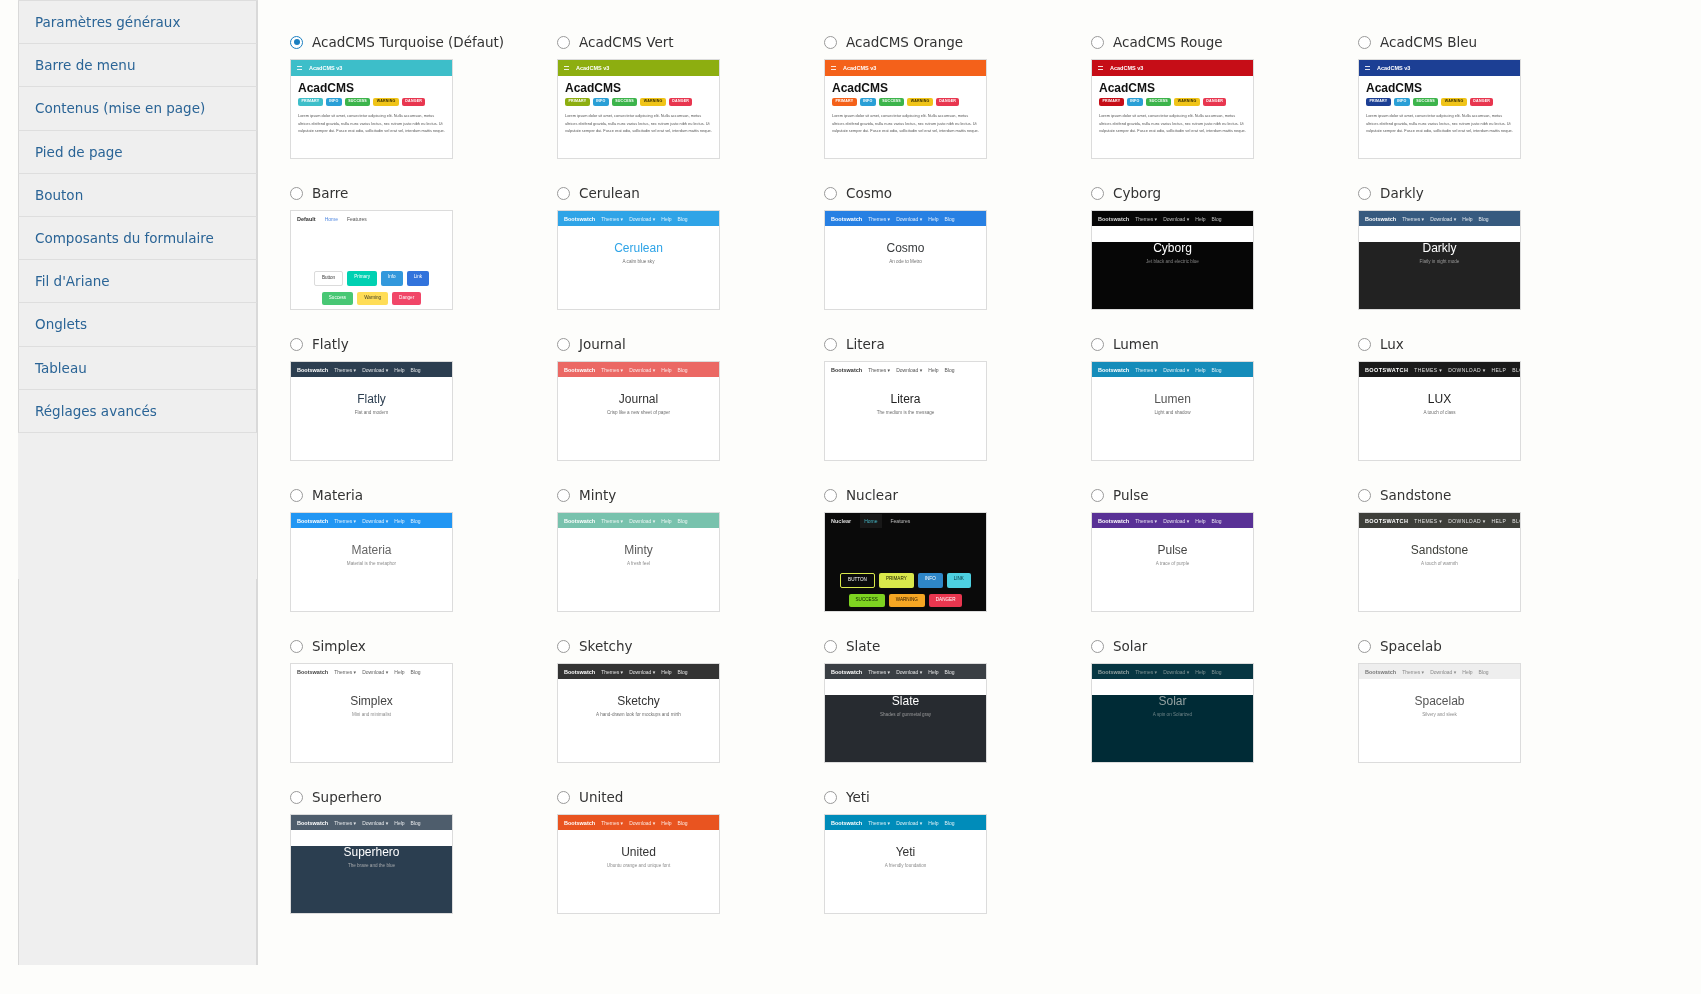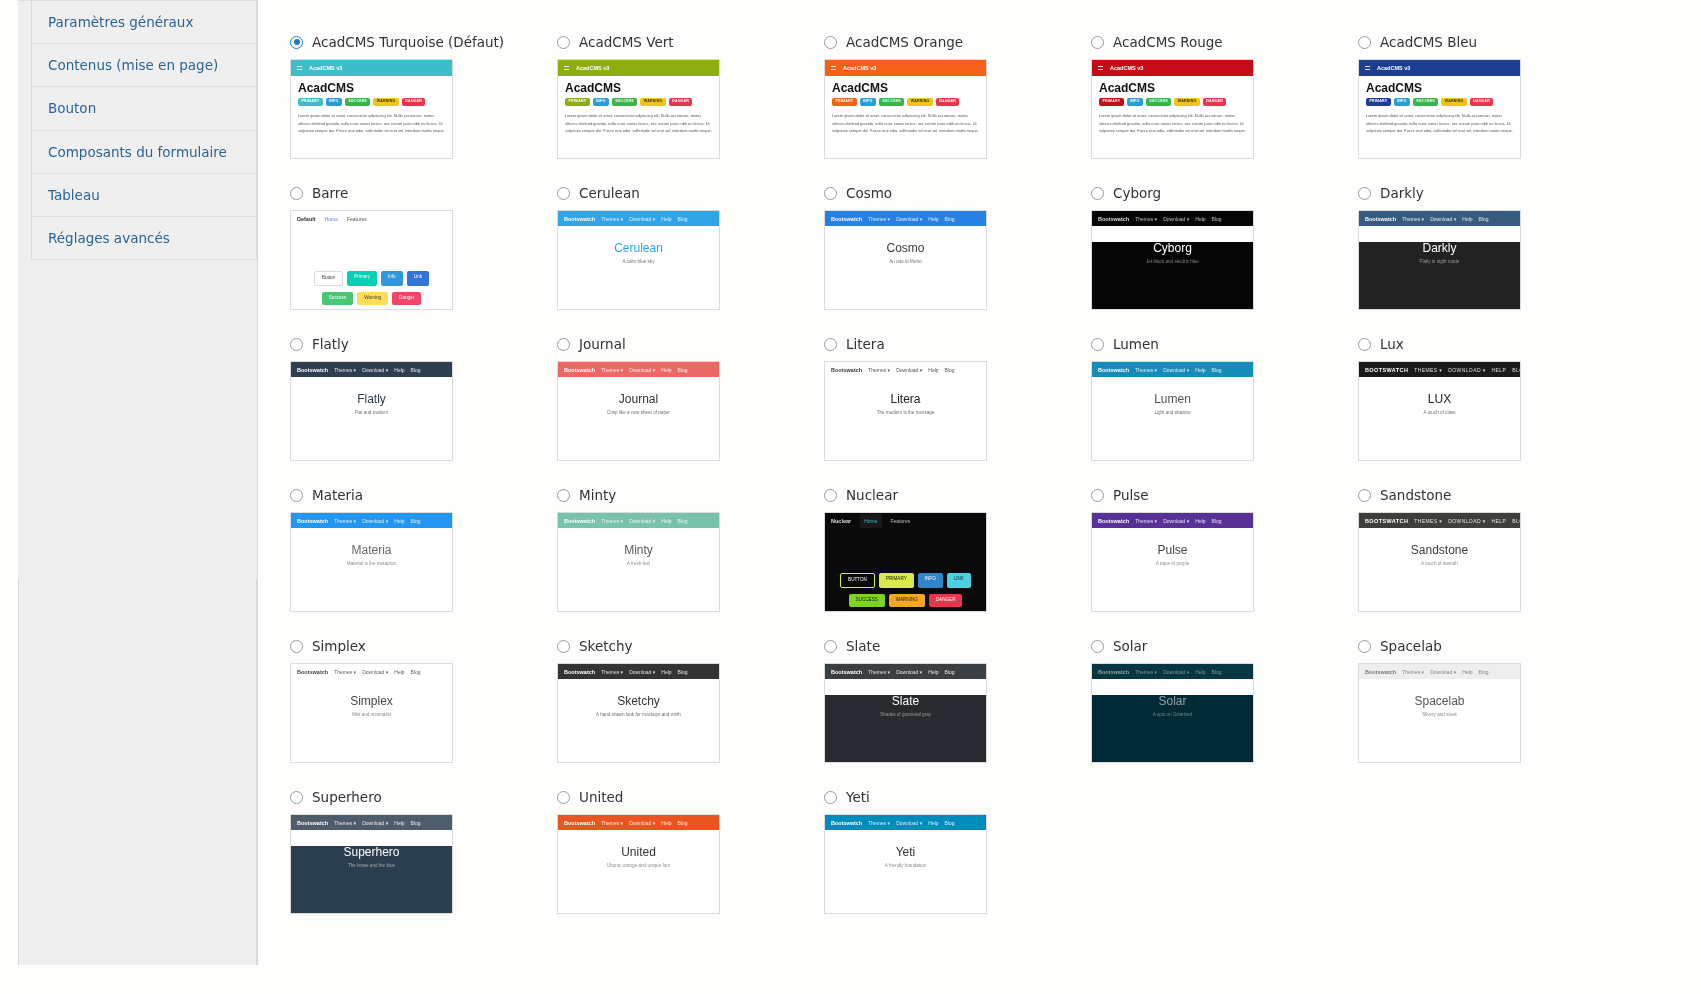--- a/index.html
+++ b/index.html
@@ -211,25 +211,29 @@
   }
 </style>
 </head>
 <body>
 
 <div>
 
   <div class="layout">
     <div class="sidebar">
       <div class="sidebar-fill"></div>
-      <div id="sidebar-items" style="position:relative;z-index:2;margin-left:13px;">
+      <div id="sidebar-items" style="position:relative;z-index:2;">
           <div class="side-item"><span>Paramètres généraux</span></div>
+          <div class="side-item"><span>Barre de menu</span></div>
           <div class="side-item"><span>Contenus (mise en page)</span></div>
+          <div class="side-item"><span>Pied de page</span></div>
           <div class="side-item"><span>Bouton</span></div>
           <div class="side-item"><span>Composants du formulaire</span></div>
+          <div class="side-item"><span>Fil d'Ariane</span></div>
+          <div class="side-item"><span>Onglets</span></div>
           <div class="side-item"><span>Tableau</span></div>
           <div class="side-item"><span>Réglages avancés</span></div>
         </div>
     </div>
 
     <div class="main">
       <div class="grid" id="theme-grid">
           <div class="theme-cell">
             <div class="theme-head">
               <span class="radio checked"></span>

